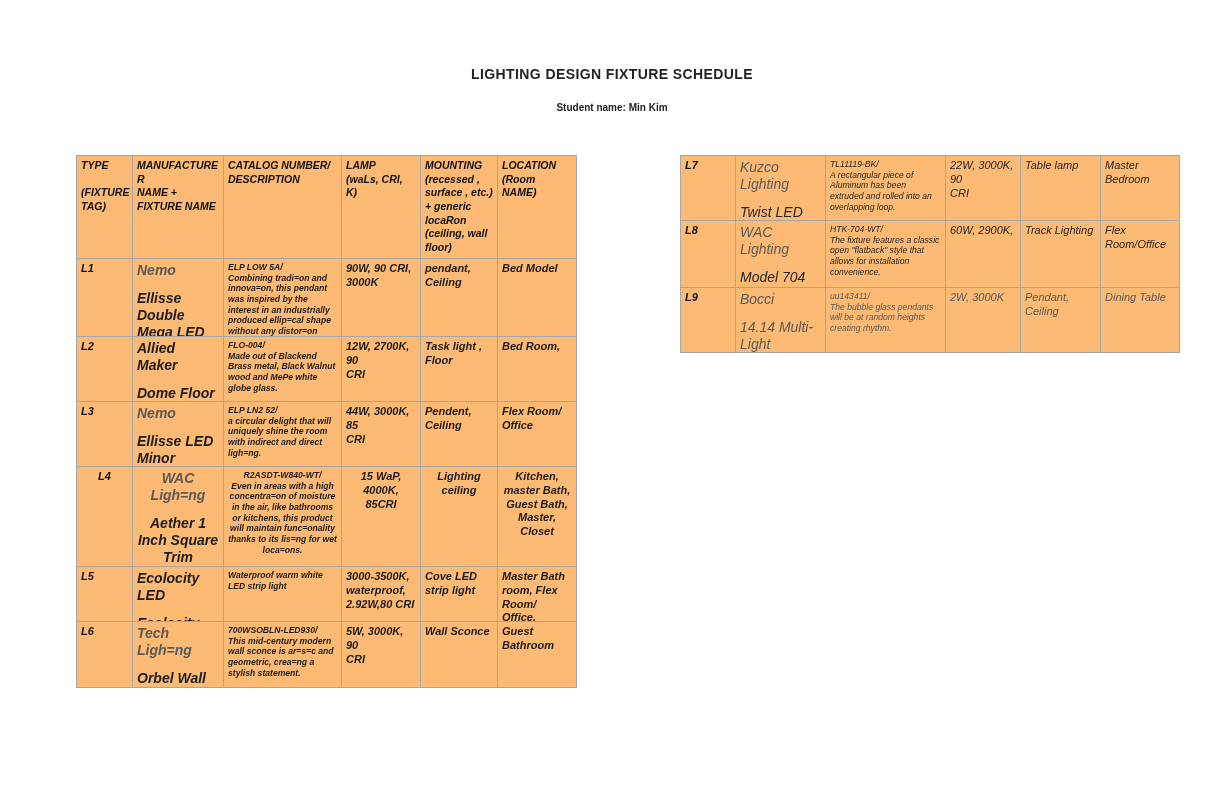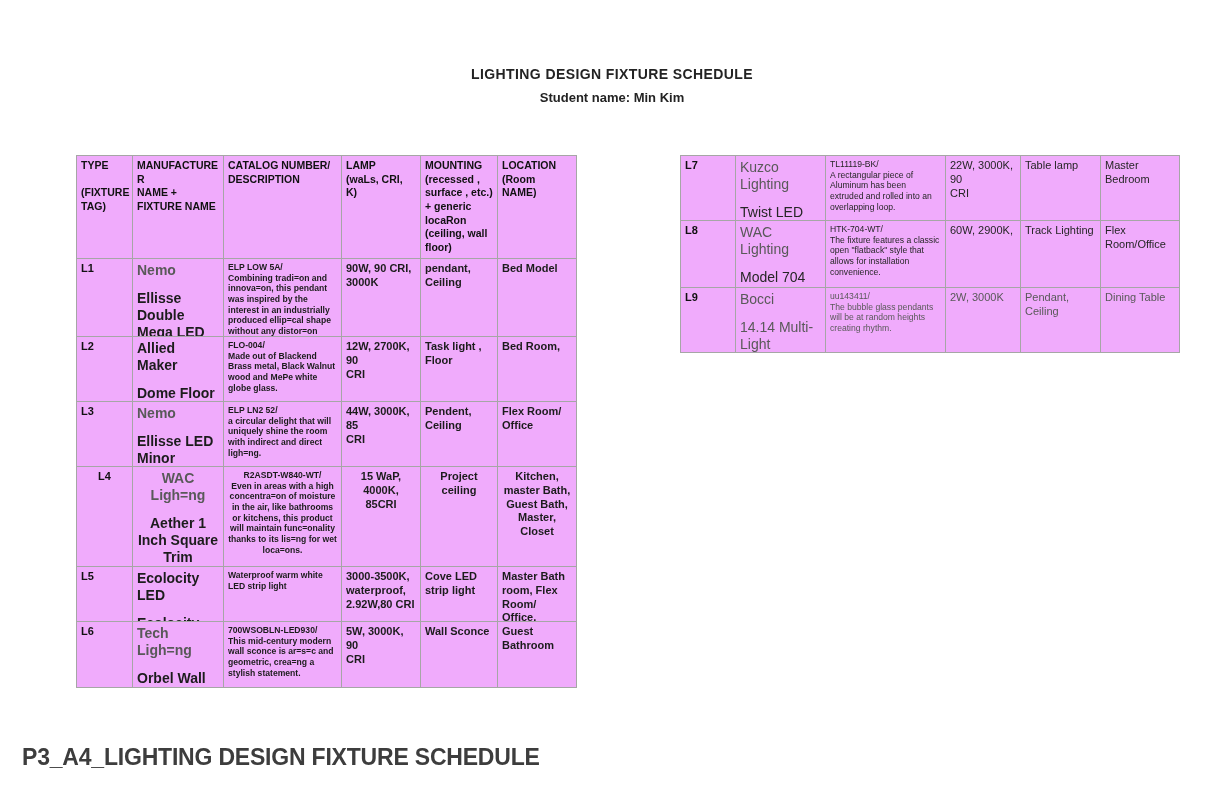--- a/index.html
+++ b/index.html
@@ -3,24 +3,24 @@
 <meta charset="utf-8">
 <style>
   html,body{margin:0;padding:0;background:#ffffff;}
   body{width:1224px;height:792px;position:relative;font-family:"Liberation Sans",sans-serif;color:#1a1a1a;}
   .page{position:absolute;inset:0;background:#fff;}
 
   
   .title-block{position:absolute;top:66px;left:0;width:1224px;text-align:center;color:#232323;}
   .t1{font-size:14px;font-weight:bold;letter-spacing:.4px;}
   .t2{font-size:13.5px;font-weight:bold;margin-top:9px;}
-  .t3{font-size:13px;font-weight:bold;margin-top:8px;}
+  .t3{font-size:10px;font-weight:bold;margin-top:20px;}
 
   
-  table.fixture{border-collapse:collapse;position:absolute;table-layout:fixed;background:#f0abfc;}
+  table.fixture{border-collapse:collapse;position:absolute;table-layout:fixed;background:#fdba74;font-style:italic;}
   table.left-table{left:76px;top:155px;width:500px;}
   table.right-table{left:680px;top:155px;width:500px;}
   td,th{border:1px solid #a6a6a6;vertical-align:top;padding:0;text-align:left;font-weight:normal;}
   .cell{box-sizing:border-box;overflow:hidden;padding:3px 4px 2px 4px;white-space:pre-line;}
 
   th .cell{font-size:10.5px;font-weight:bold;line-height:1.3;color:#111;}
   .tagc{font-size:11px;font-weight:bold;color:#111;}
   .mfr,.fix{font-size:14px;line-height:1.22;}
   .fix{margin-top:11px;}
   .catnum,.desc{font-size:8.6px;line-height:1.24;}
@@ -172,21 +172,21 @@
             <div class="cell"><div class="mfr muted">WAC Ligh=ng</div><div class="fix">Aether 1 Inch Square Trim</div></div>
           </td>
       <td>
             <div class="cell"><div class="catnum">R2ASDT-W840-WT/</div><div class="desc">Even in areas with a high concentra=on of moisture in the air, like bathrooms or kitchens, this product will maintain func=onality thanks to its lis=ng for wet loca=ons.</div></div>
           </td>
       <td>
             <div class="cell lampc">15 WaP, 4000K,
 85CRI</div>
           </td>
       <td>
-            <div class="cell mountc">Project
+            <div class="cell mountc">Lighting
 ceiling</div>
           </td>
       <td>
             <div class="cell locc">Kitchen, master Bath, Guest Bath, Master, Closet</div>
           </td>
     </tr>
     <tr class="rh55">
       <td>
             <div class="cell tagc">L5</div>
           </td>
@@ -300,15 +300,14 @@
       <td>
             <div class="cell mountc muted">Pendant, Ceiling</div>
           </td>
       <td>
             <div class="cell locc muted">Dining Table</div>
           </td>
     </tr>
   </tbody>
     </table>
 
-  <div class="footer-title">P3_A4_LIGHTING DESIGN FIXTURE SCHEDULE</div>
 
 </div>
 
 </body></html>

